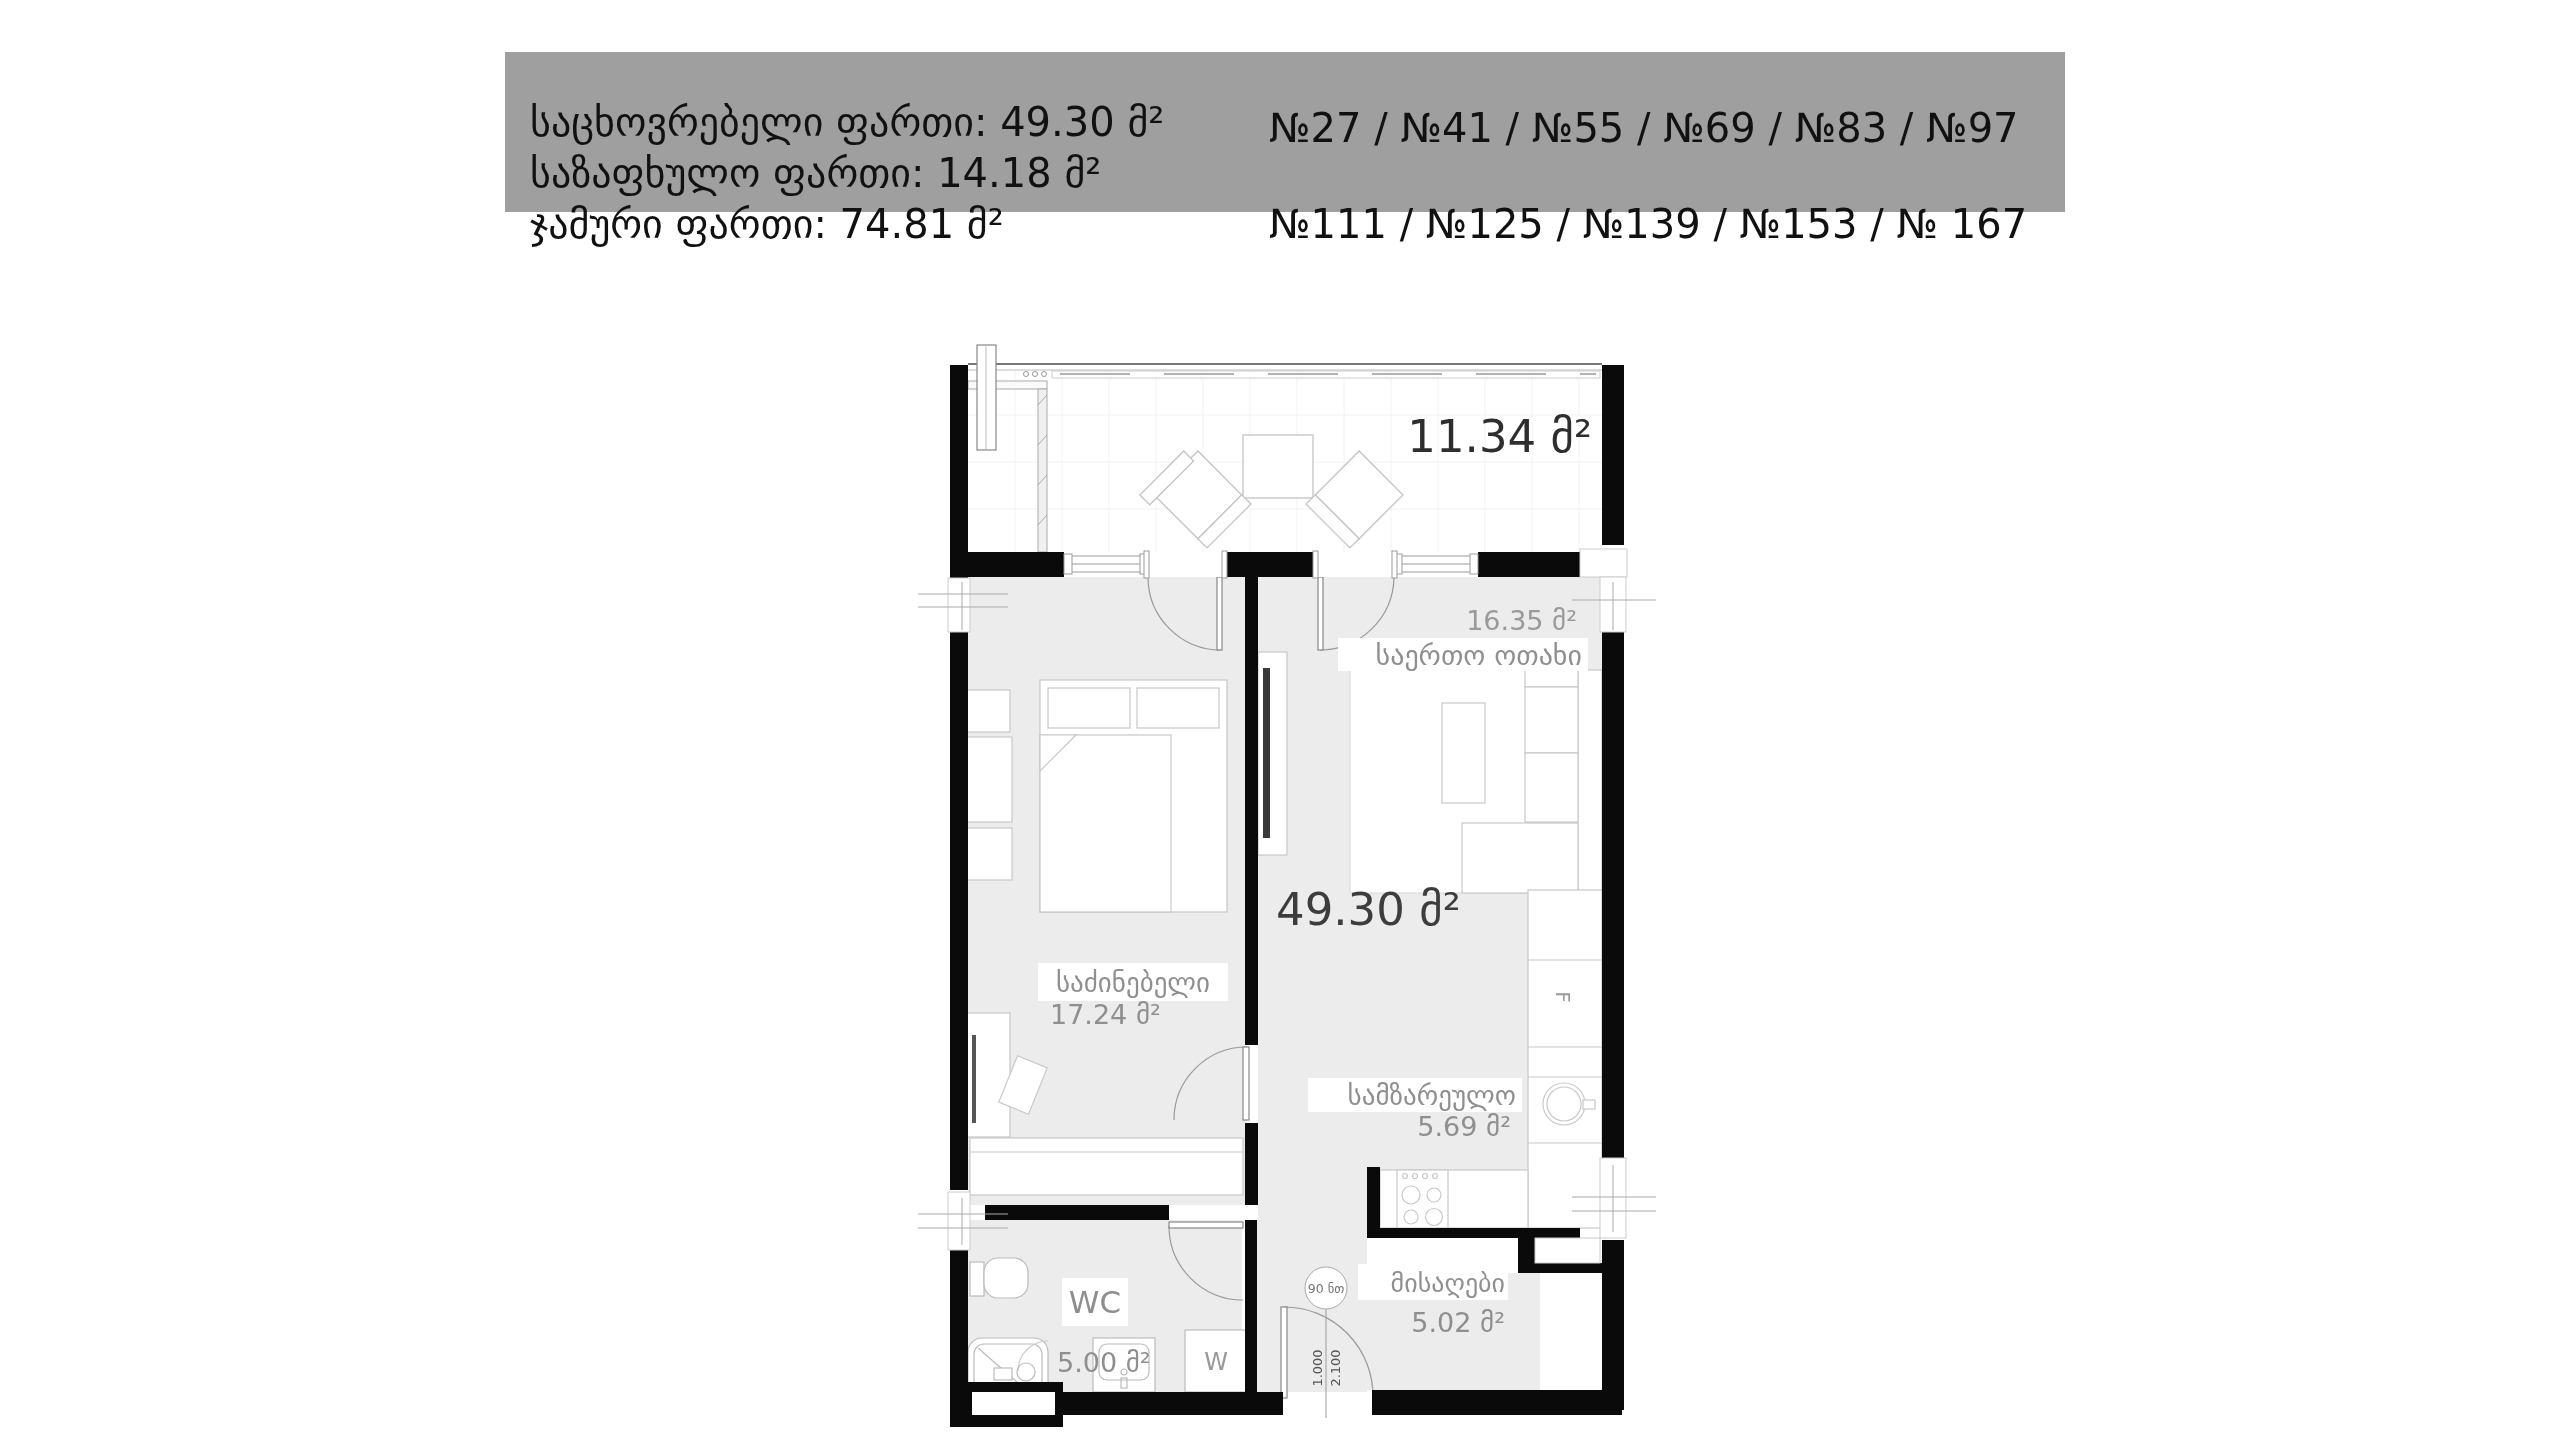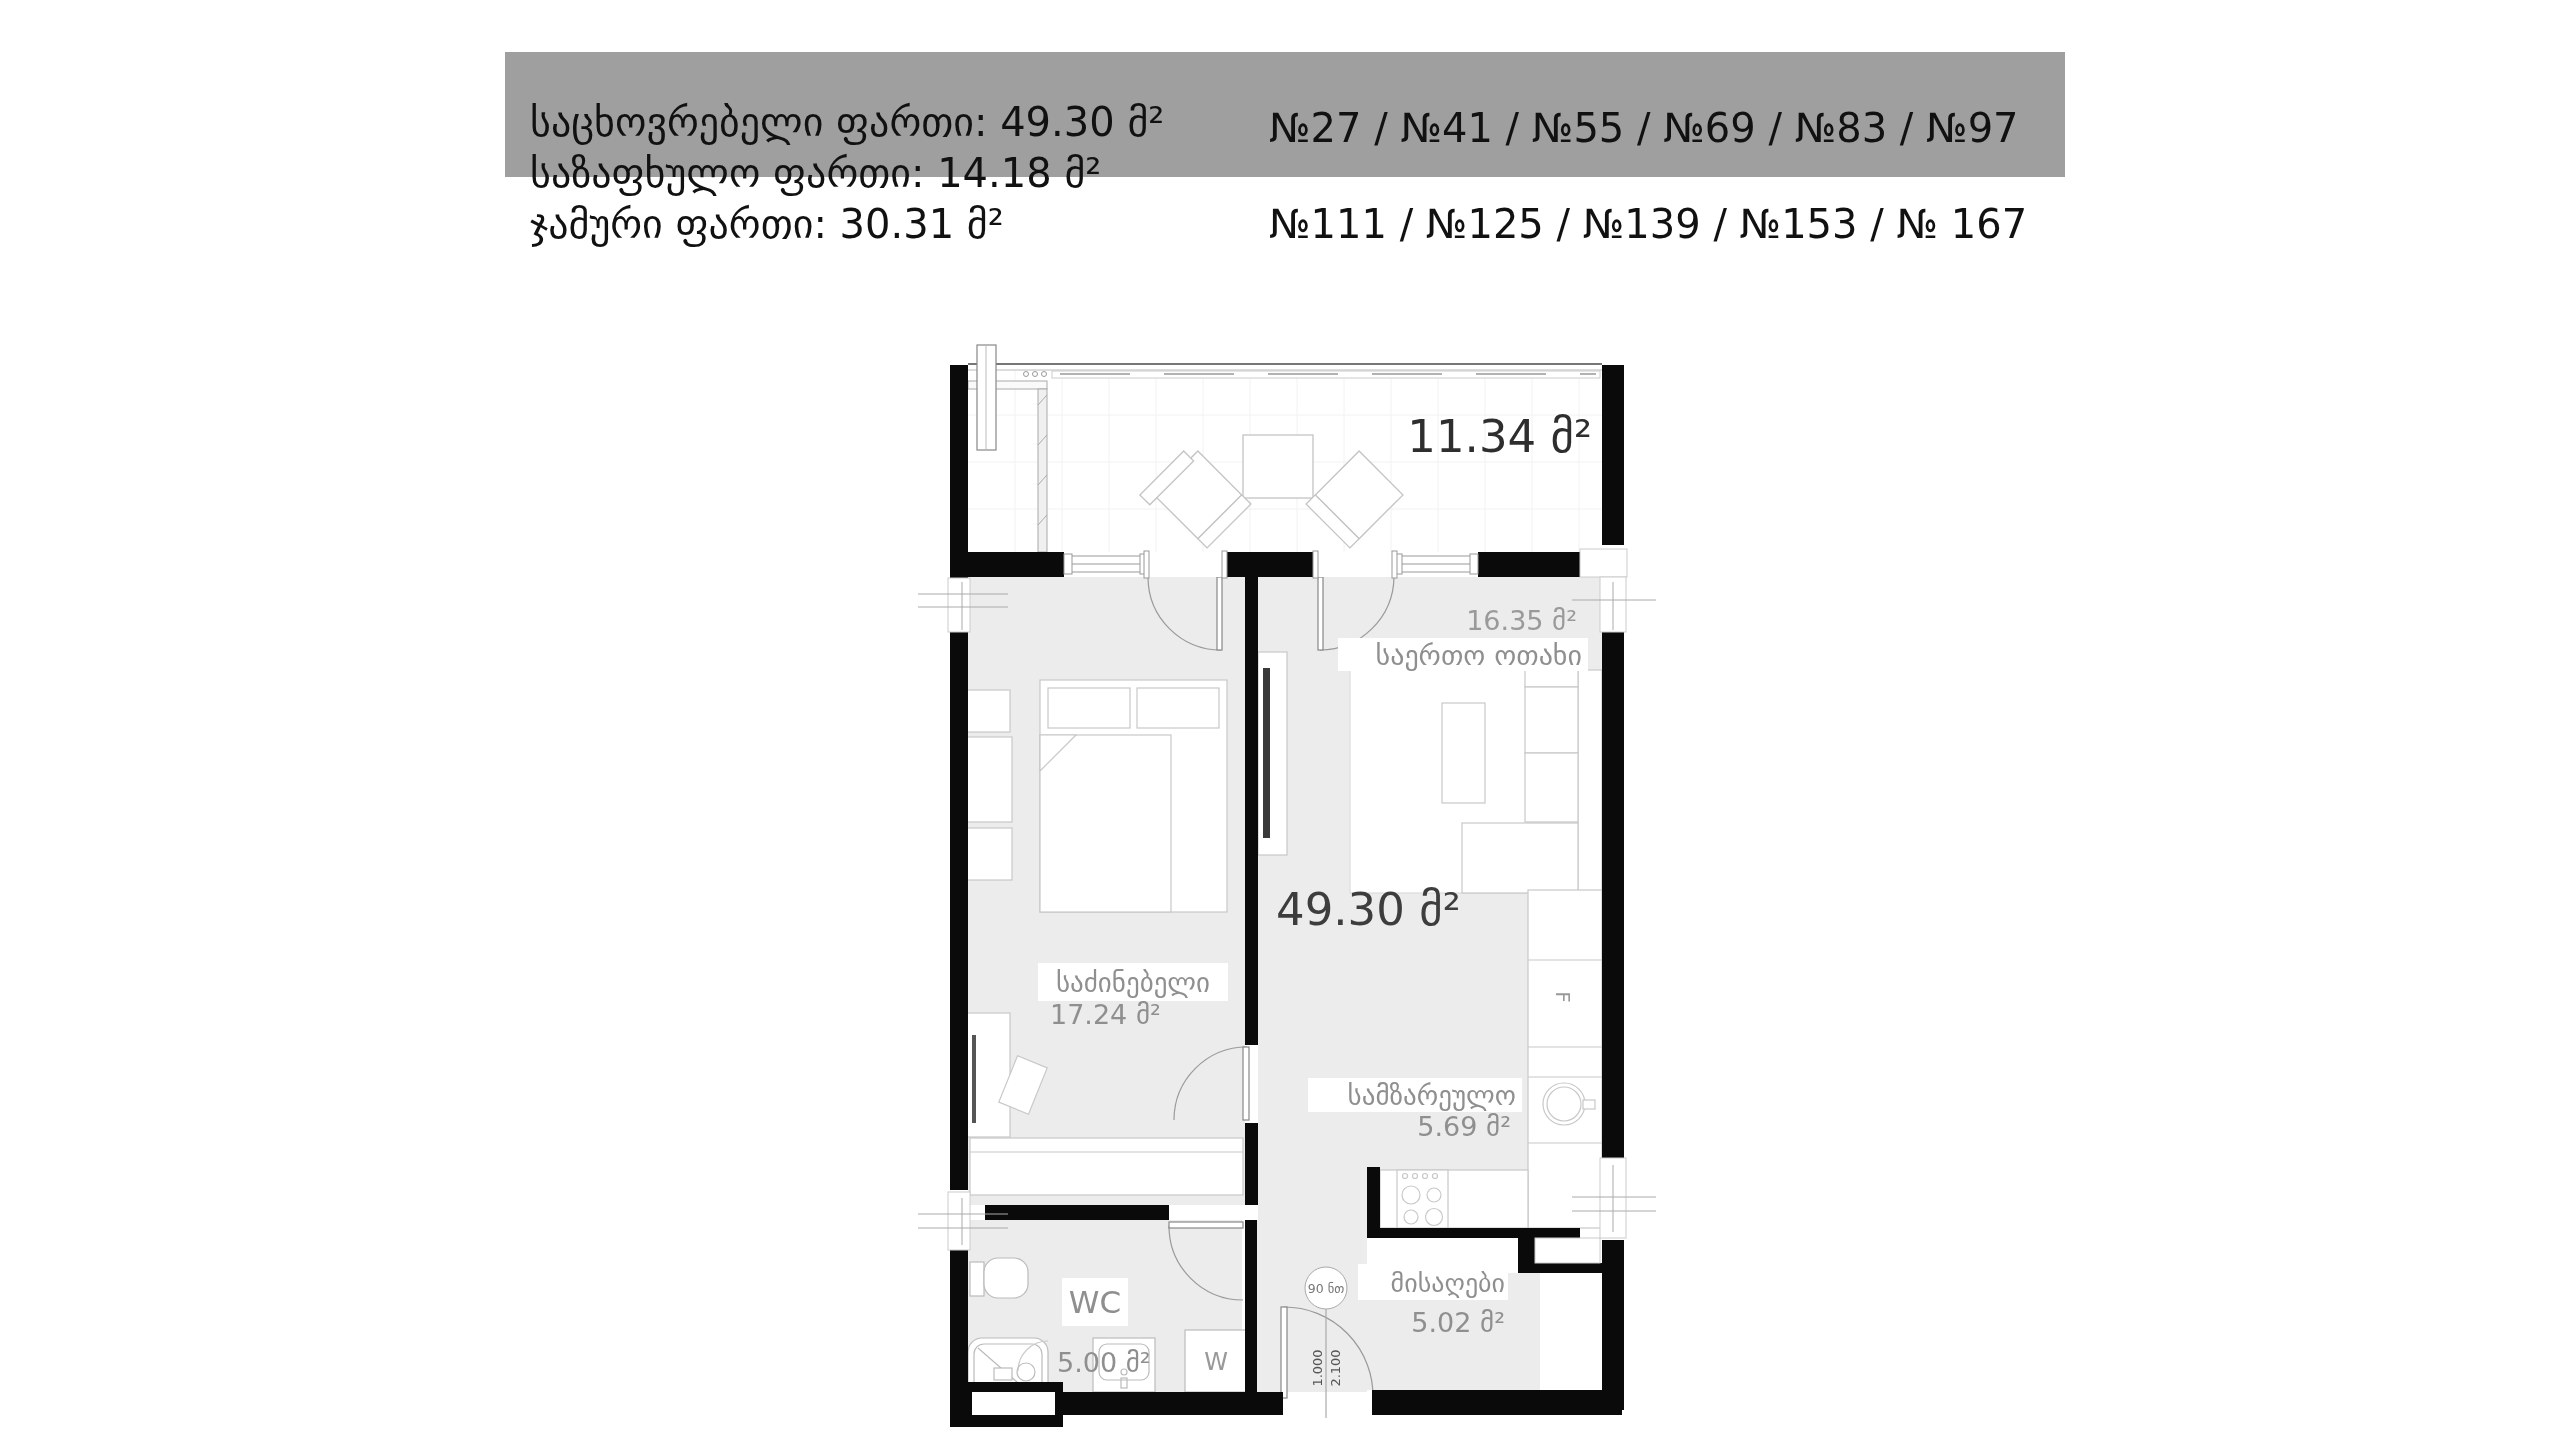--- a/index.html
+++ b/index.html
@@ -1,30 +1,30 @@
 <!DOCTYPE html>
 <html><head>
 <meta charset="utf-8">
 <style>
   html,body{margin:0;padding:0;background:#ffffff;}
   .stage{position:relative;width:2560px;height:1445px;background:#ffffff;overflow:hidden;
          font-family:"DejaVu Sans", sans-serif;}
-  .hdr{position:absolute;left:505px;top:52px;width:1560px;height:125px;}
+  .hdr{position:absolute;left:505px;top:52px;width:1560px;height:160px;}
   .h-line{position:absolute;white-space:nowrap;font-size:40px;line-height:1;color:#111111;}
   svg text{font-family:"DejaVu Sans", sans-serif;}
 </style>
 </head>
 <body>
 
 <div class="stage">
 
   <div class="hdr" style="background:#9f9f9f">
     <div class="h-line" style="left:25px;top:50px">საცხოვრებელი ფართი: 49.30 მ²</div>
     <div class="h-line" style="left:25px;top:101px">საზაფხულო ფართი: 14.18 მ²</div>
-    <div class="h-line" style="left:25px;top:152px">ჯამური ფართი: 30.31 მ²</div>
+    <div class="h-line" style="left:25px;top:152px">ჯამური ფართი: 74.81 მ²</div>
     <div class="h-line" style="left:764px;top:56px">№27 / №41 / №55 / №69 / №83 / №97</div>
     <div class="h-line" style="left:764px;top:152px">№111 / №125 / №139 / №153 / № 167</div>
   </div>
 
   <svg width="2560" height="1445" viewBox="0 0 2560 1445" style="position:absolute;left:0;top:0">
 
     <g>
       <rect x="968" y="577" width="277" height="628" fill="#ececec"></rect>
       <rect x="1258" y="577" width="344" height="651" fill="#ececec"></rect>
       <rect x="968" y="1220" width="274" height="172" fill="#ececec"></rect>

